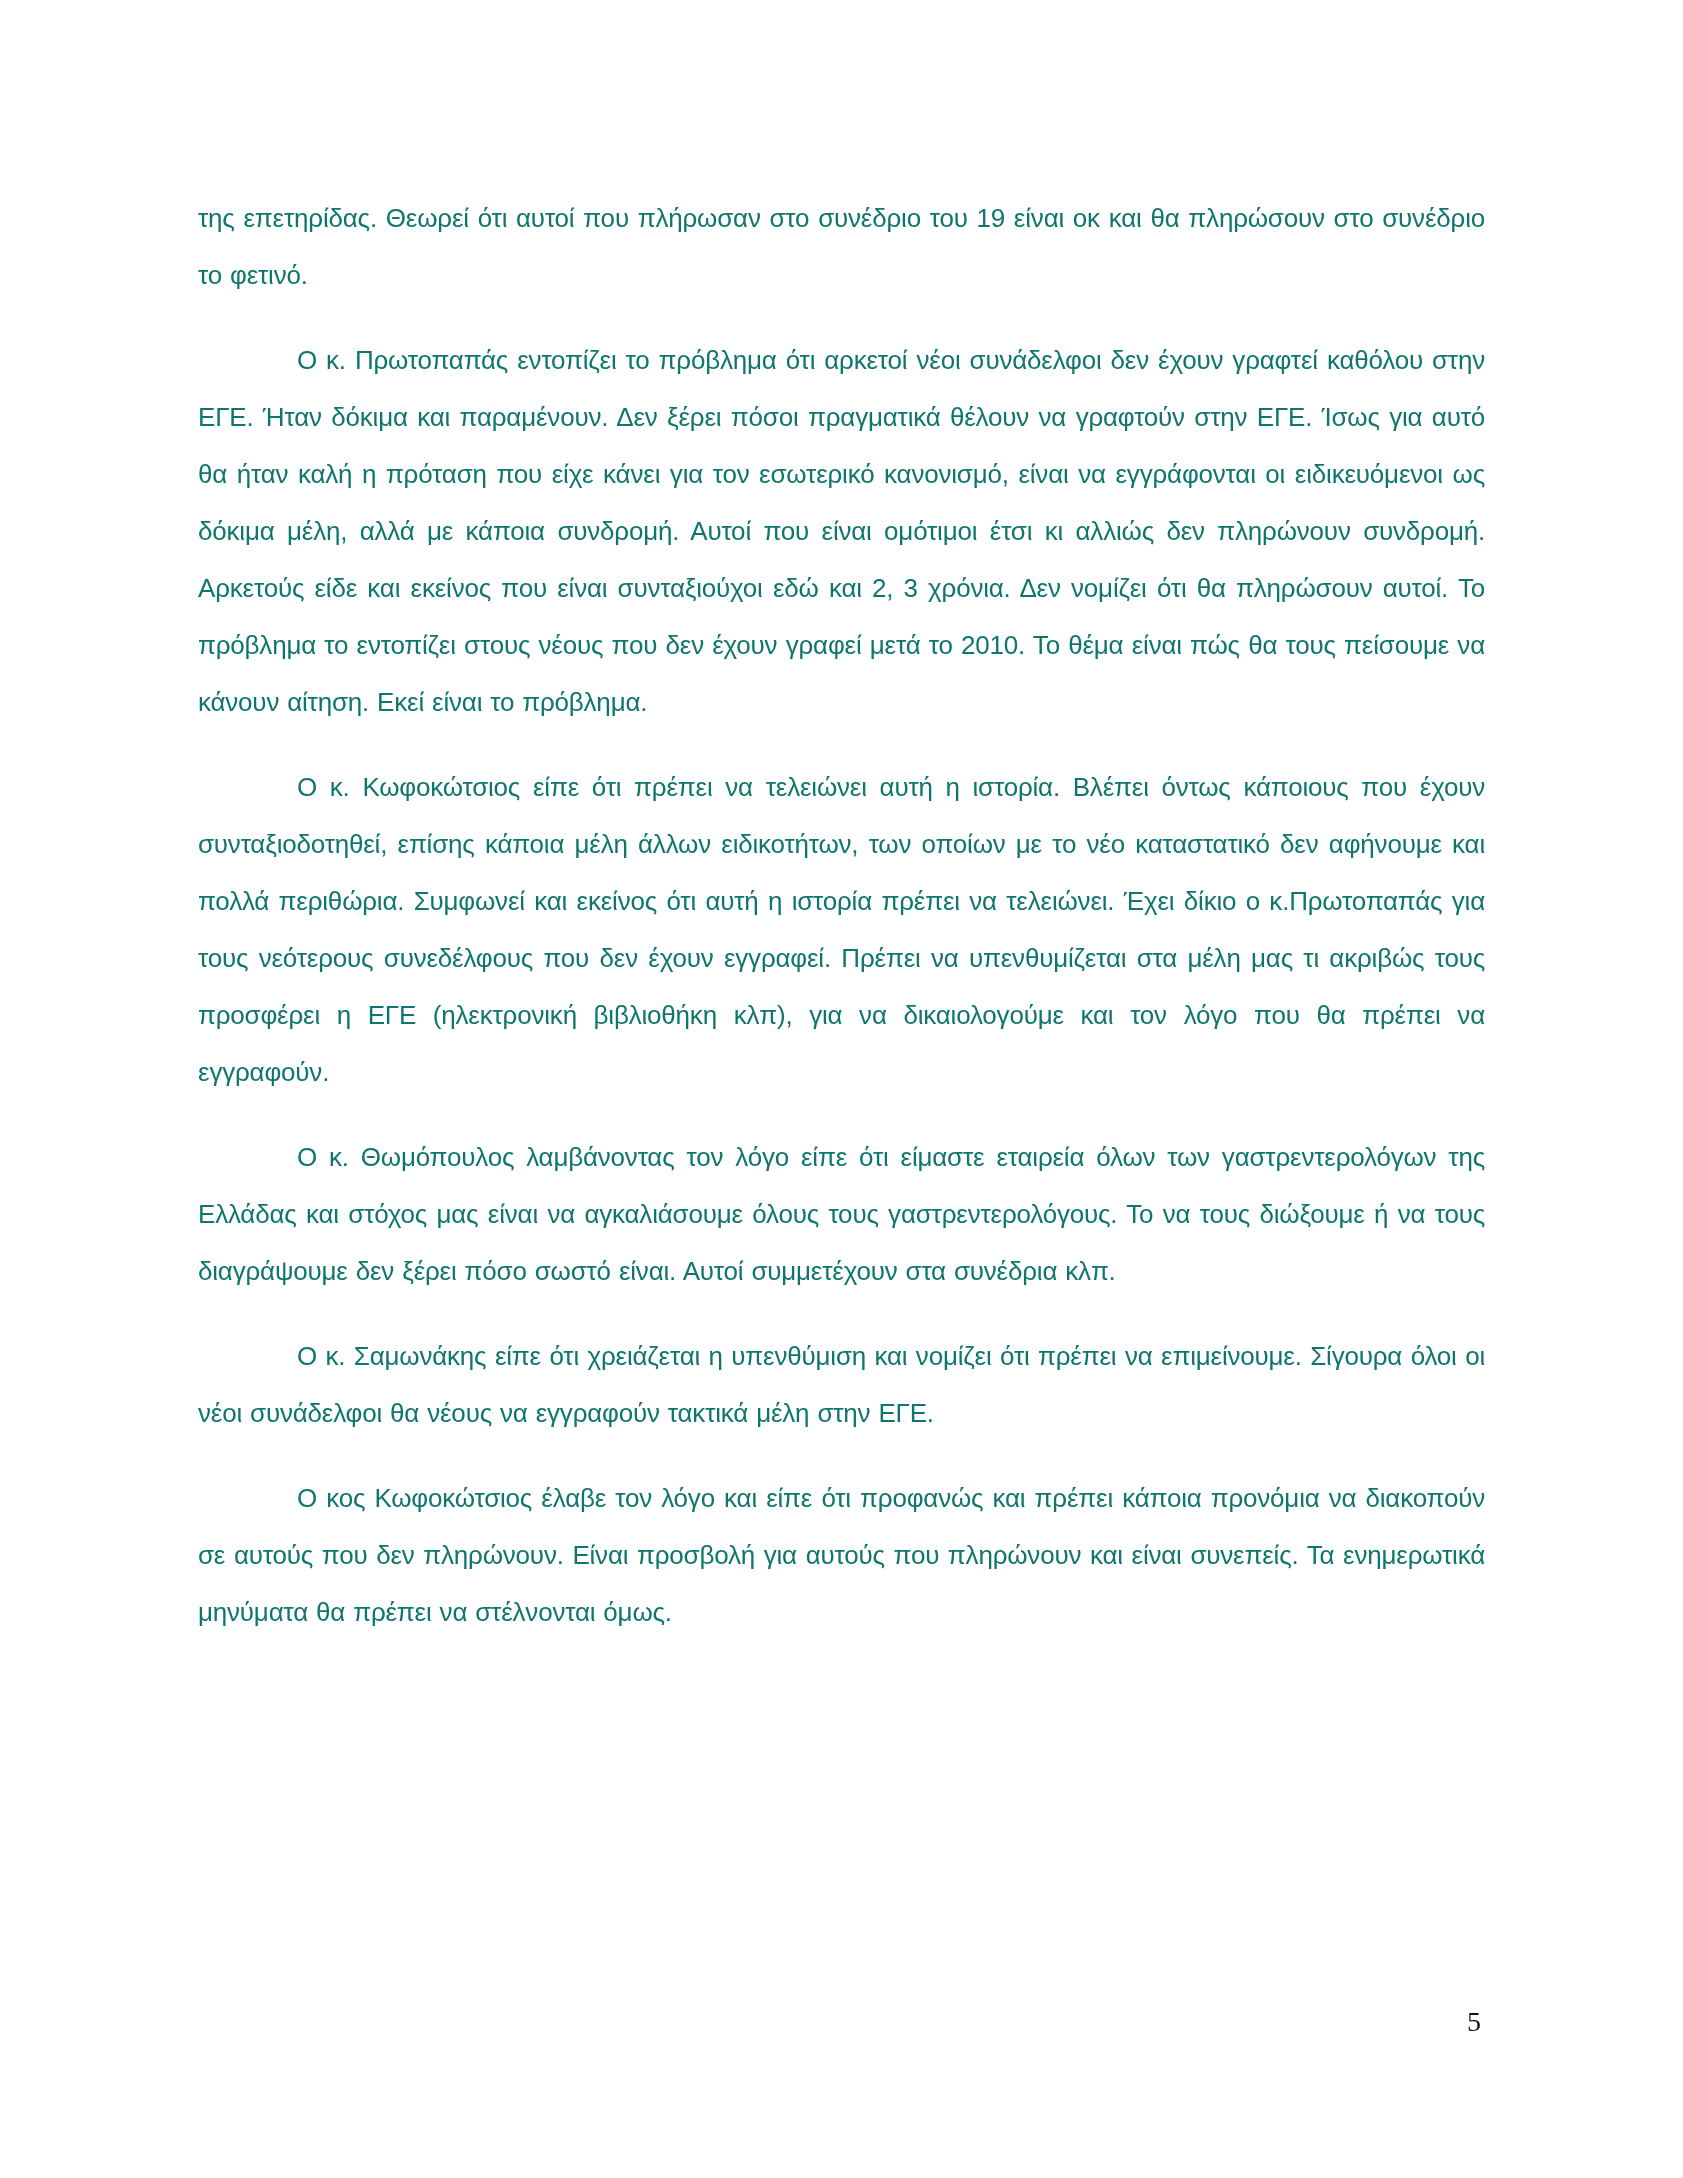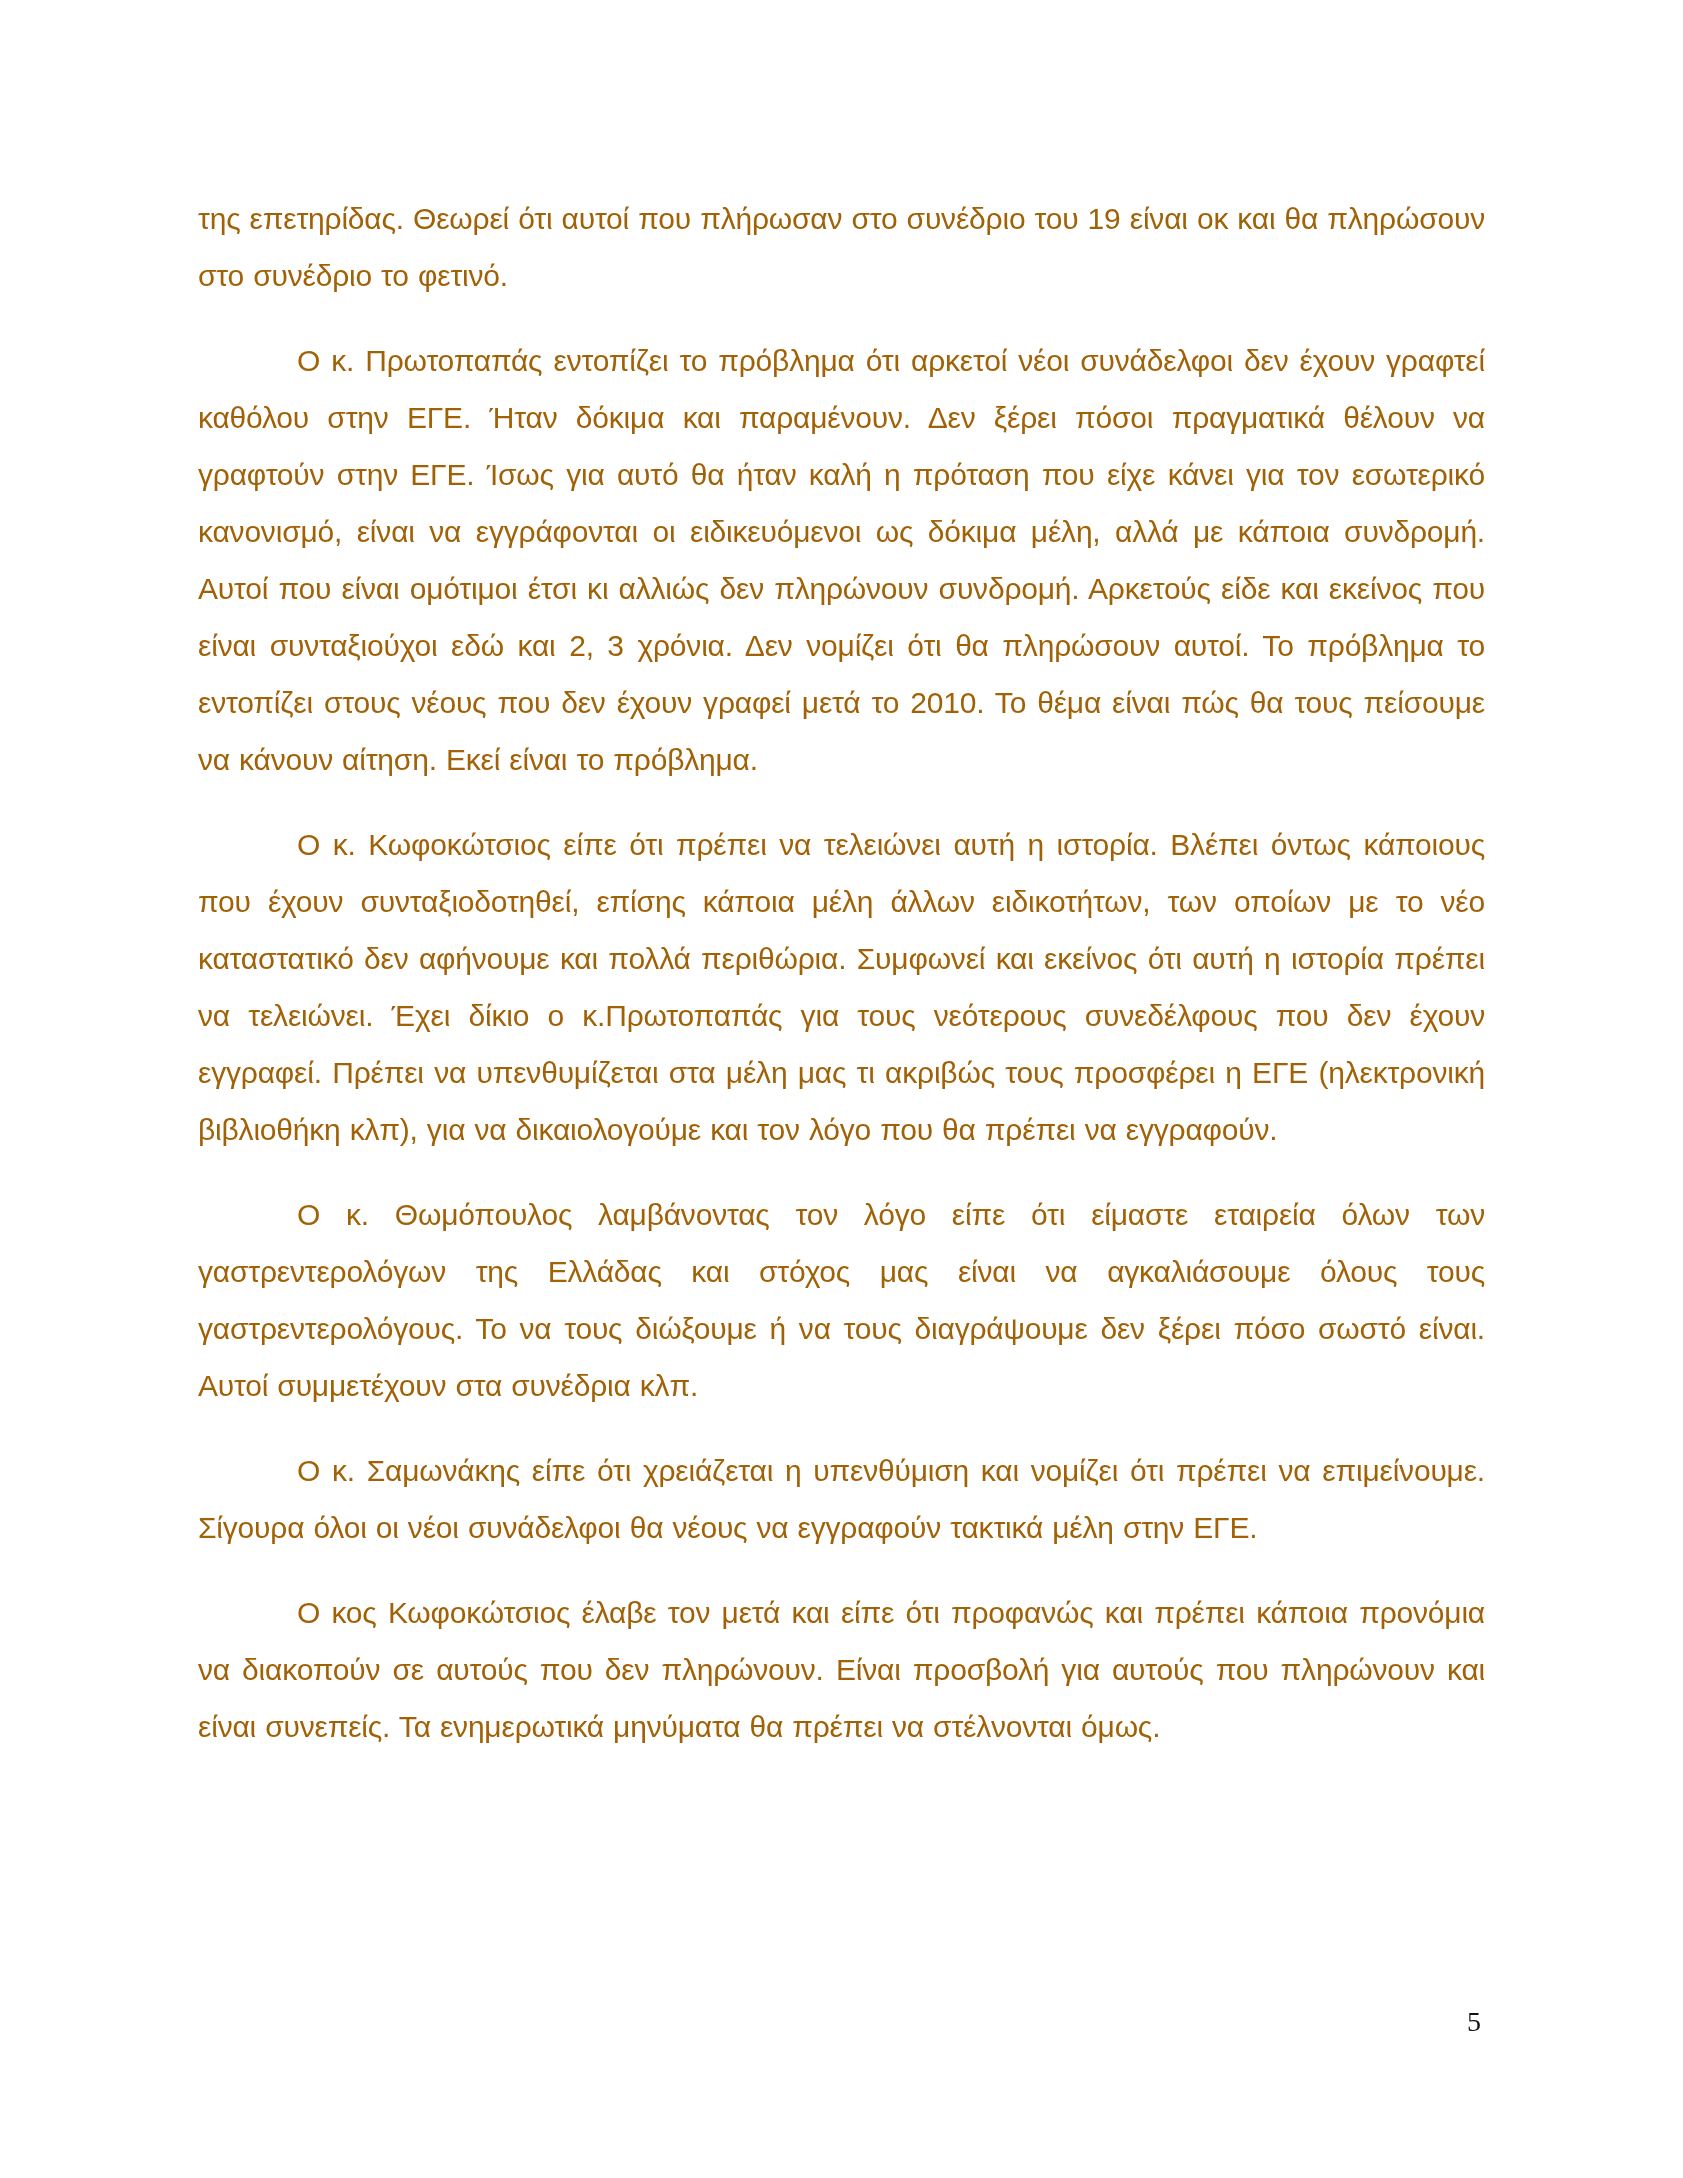--- a/index.html
+++ b/index.html
@@ -11,23 +11,23 @@
     width: 1683px;
     height: 2178px;
     position: relative;
     overflow: hidden;
   }
   .page {
     position: absolute;
     left: 198px;
     top: 190px;
     width: 1287px;
-    color: #a16207;
+    color: #0f766e;
     font-family: "Liberation Sans", sans-serif;
-    font-size: 30px;
+    font-size: 26px;
     line-height: 57px;
   }
   .para {
     margin: 0 0 28px 0;
     text-align: justify;
     text-align-last: left;
     letter-spacing: -0.2px;
     word-spacing: 1px;
   }
   .para.indent {
@@ -44,17 +44,17 @@
 </style>
 </head>
 <body>
 
 <div class="page">
   <p class="para">της επετηρίδας. Θεωρεί ότι αυτοί που πλήρωσαν στο συνέδριο του 19 είναι οκ και θα πληρώσουν στο συνέδριο το φετινό.</p>
   <p class="para indent">Ο κ. Πρωτοπαπάς εντοπίζει το πρόβλημα ότι αρκετοί νέοι συνάδελφοι δεν έχουν γραφτεί καθόλου στην ΕΓΕ. Ήταν δόκιμα και παραμένουν. Δεν ξέρει πόσοι πραγματικά θέλουν να γραφτούν στην ΕΓΕ. Ίσως για αυτό θα ήταν καλή η πρόταση που είχε κάνει για τον εσωτερικό κανονισμό, είναι να εγγράφονται οι ειδικευόμενοι ως δόκιμα μέλη, αλλά με κάποια συνδρομή. Αυτοί που είναι ομότιμοι έτσι κι αλλιώς δεν πληρώνουν συνδρομή. Αρκετούς είδε και εκείνος που είναι συνταξιούχοι εδώ και 2, 3 χρόνια. Δεν νομίζει ότι θα πληρώσουν αυτοί. Το πρόβλημα το εντοπίζει στους νέους που δεν έχουν γραφεί μετά το 2010. Το θέμα είναι πώς θα τους πείσουμε να κάνουν αίτηση. Εκεί είναι το πρόβλημα.</p>
   <p class="para indent">Ο κ. Κωφοκώτσιος είπε ότι πρέπει να τελειώνει αυτή η ιστορία. Βλέπει όντως κάποιους που έχουν συνταξιοδοτηθεί, επίσης κάποια μέλη άλλων ειδικοτήτων, των οποίων με το νέο καταστατικό δεν αφήνουμε και πολλά περιθώρια. Συμφωνεί και εκείνος ότι αυτή η ιστορία πρέπει να τελειώνει. Έχει δίκιο ο κ.Πρωτοπαπάς για τους νεότερους συνεδέλφους που δεν έχουν εγγραφεί. Πρέπει να υπενθυμίζεται στα μέλη μας τι ακριβώς τους προσφέρει η ΕΓΕ (ηλεκτρονική βιβλιοθήκη κλπ), για να δικαιολογούμε και τον λόγο που θα πρέπει να εγγραφούν.</p>
   <p class="para indent">Ο κ. Θωμόπουλος λαμβάνοντας τον λόγο είπε ότι είμαστε εταιρεία όλων των γαστρεντερολόγων της Ελλάδας και στόχος μας είναι να αγκαλιάσουμε όλους τους γαστρεντερολόγους. Το να τους διώξουμε ή να τους διαγράψουμε δεν ξέρει πόσο σωστό είναι. Αυτοί συμμετέχουν στα συνέδρια κλπ.</p>
   <p class="para indent">Ο κ. Σαμωνάκης είπε ότι χρειάζεται η υπενθύμιση και νομίζει ότι πρέπει να επιμείνουμε. Σίγουρα όλοι οι νέοι συνάδελφοι θα νέους να εγγραφούν τακτικά μέλη στην ΕΓΕ.</p>
-  <p class="para indent">Ο κος Κωφοκώτσιος έλαβε τον μετά και είπε ότι προφανώς και πρέπει κάποια προνόμια να διακοπούν σε αυτούς που δεν πληρώνουν. Είναι προσβολή για αυτούς που πληρώνουν και είναι συνεπείς. Τα ενημερωτικά μηνύματα θα πρέπει να στέλνονται όμως.</p>
+  <p class="para indent">Ο κος Κωφοκώτσιος έλαβε τον λόγο και είπε ότι προφανώς και πρέπει κάποια προνόμια να διακοπούν σε αυτούς που δεν πληρώνουν. Είναι προσβολή για αυτούς που πληρώνουν και είναι συνεπείς. Τα ενημερωτικά μηνύματα θα πρέπει να στέλνονται όμως.</p>
 </div>
 
 <div class="page-number">5</div>
 
 
 </body></html>

